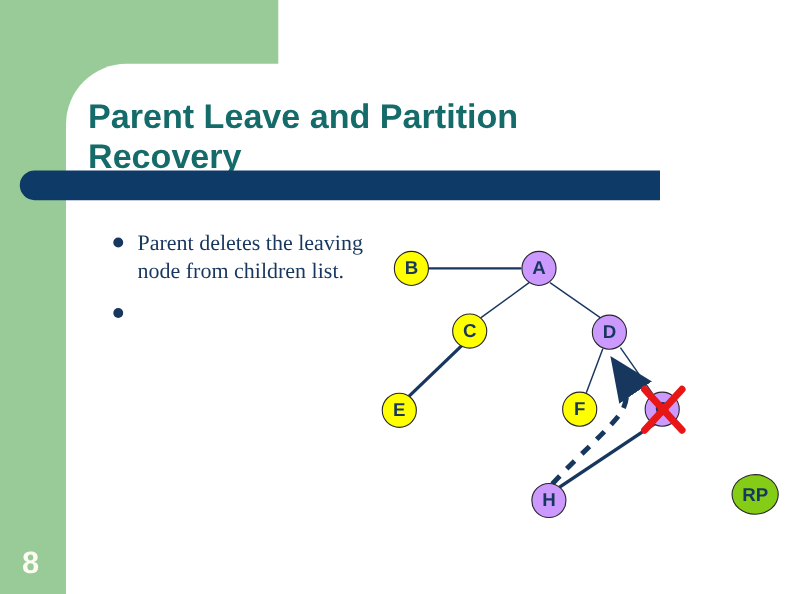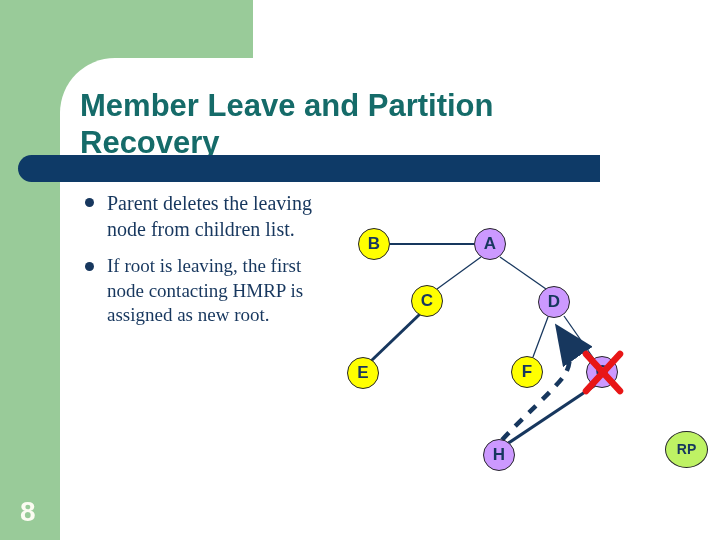--- a/index.html
+++ b/index.html
@@ -19,21 +19,21 @@
     position:absolute; left:80px; top:66px; width:505px;
     font-size:31px; font-weight:bold; color:#156B69; line-height:1.2;
     letter-spacing:0px;
   }
   .divider-bar {
     position:absolute; left:18px; top:155px; width:582px; height:27px;
     background:#0E3A67; border-radius:14px 0 0 14px;
   }
   .bullet-list {
     position:absolute; left:82px; top:190px; width:240px;
-    list-style:none; margin:0; padding:0;
+    list-style:none; margin:18px; padding:0;
     font-family:"Liberation Serif", serif; color:#17375E;
   }
   .bullet-list li {
     position:relative; padding-left:25px; margin-bottom:12px;
     font-size:20px; line-height:1.3;
   }
   .bullet-dot {
     position:absolute; left:3px; top:8px; width:9px; height:9px;
     border-radius:50%; background:#17375E;
   }
@@ -52,44 +52,43 @@
     position:absolute; width:32px; height:32px; border-radius:50%;
     border:1px solid #26262b; box-sizing:border-box;
     text-align:center; line-height:30px;
     font-size:17px; font-weight:bold; color:#17375E;
   }
   .node-yellow { background:#FFFF00; }
   .node-purple { background:#CC99FF; }
   .node-rp {
     position:absolute; width:43px; height:37px; border-radius:50%;
     border:1px solid #26262b; box-sizing:border-box;
-    background:#bef264; text-align:center; line-height:35px;
-    font-size:14px; font-weight:bold; color:#17375E;
+    background:#84cc16; text-align:center; line-height:35px;
+    font-size:17px; font-weight:bold; color:#17375E;
   }
 </style>
 </head>
 <body>
 
 <div class="slide">
 
   <div class="green-accent"></div>
   <div class="content-panel"></div>
 
-  <h1 class="page-title">Member Leave and Partition Recovery</h1>
+  <h1 class="page-title">Parent Leave and Partition Recovery</h1>
 
   <div class="divider-bar"></div>
 
   <ul class="bullet-list">
     <li>
       <span class="bullet-dot"></span>
       <span>Parent deletes the leaving node from children list.</span>
     </li>
     <li class="bullet-small">
       <span class="bullet-dot"></span>
-      <span>If root is leaving, the first node contacting HMRP is assigned as new root.</span>
     </li>
   </ul>
 
   <div class="diagram">
 
     <svg class="edges-svg" viewBox="0 0 720 540">
       <defs>
         <marker id="arrowhead" markerWidth="9" markerHeight="8" refX="7" refY="4" orient="auto">
           <path d="M0,0 L9,4 L0,8 Z" fill="#17375E"></path>
         </marker>

